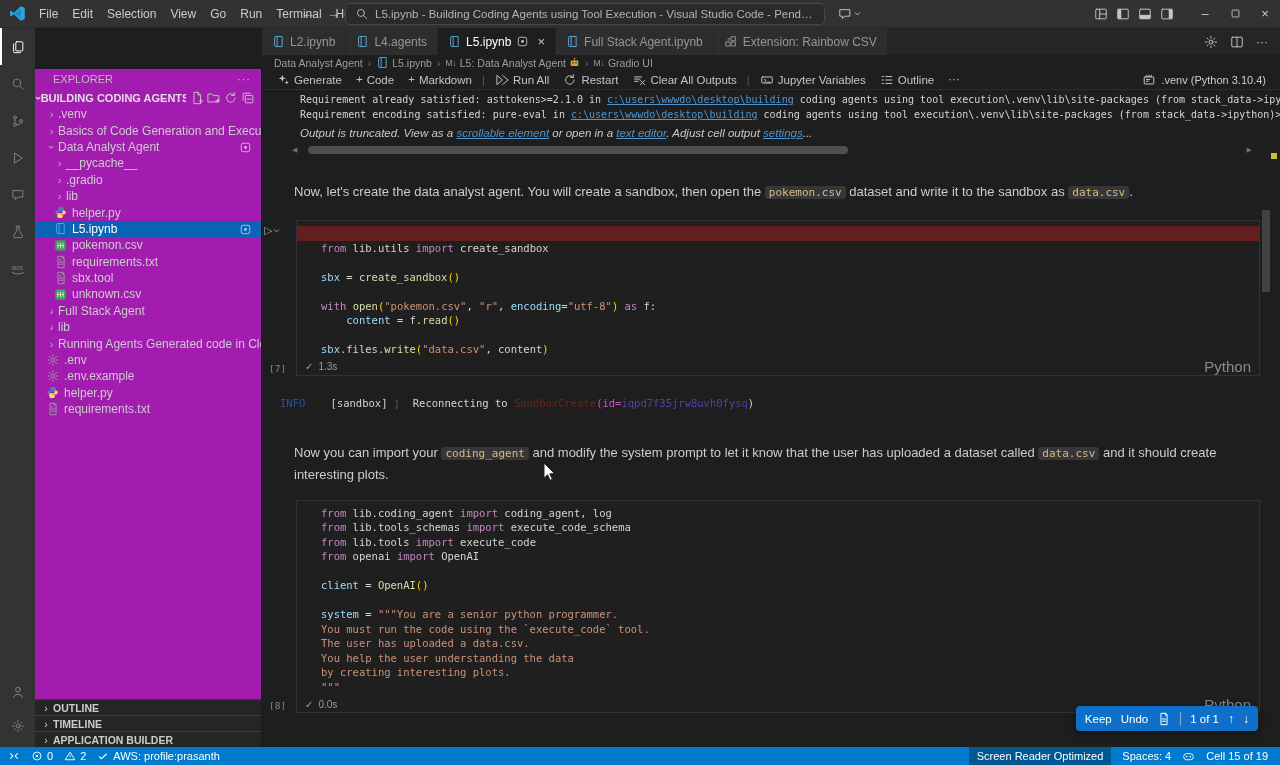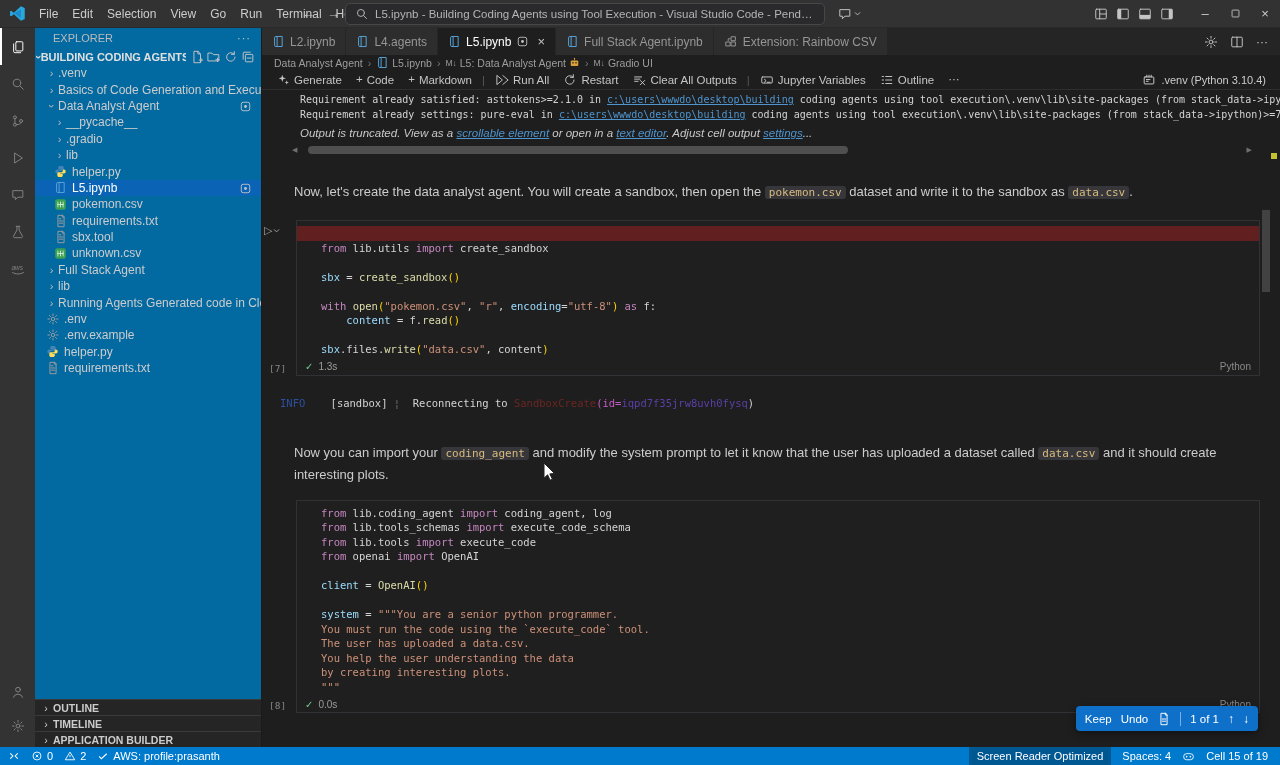--- a/index.html
+++ b/index.html
@@ -23,21 +23,21 @@
 
   
   #main{display:flex;height:719px;}
   .activitybar{width:35px;background:#333333;display:flex;flex-direction:column;align-items:center;position:relative;flex:none;}
   .act-item{width:35px;height:37px;display:flex;align-items:center;justify-content:center;color:#828282;border-left:2px solid transparent;border-right:2px solid transparent;}
   .act-item.active{color:#ffffff;border-left:2px solid #ffffff;}
   .act-bottom{margin-top:auto;display:flex;flex-direction:column;align-items:center;padding-bottom:4px;}
   .act-bottom .act-item{height:34px;}
 
   
-  .sidebar{width:227px;background:#0369a1;position:relative;font-size:12px;flex:none;border-right:1px solid #1b1b1c;}
+  .sidebar{width:227px;background:#a21caf;position:relative;font-size:12px;flex:none;border-right:1px solid #1b1b1c;margin-top:41px;}
   .sb-header{height:20px;display:flex;align-items:center;padding:0 10px 0 18px;font-size:11px;color:#bbbbbb;}
   .sb-header .dots{margin-left:auto;color:#c5c5c5;letter-spacing:1px;}
   .sb-root{height:17px;display:flex;align-items:center;font-weight:bold;font-size:11px;color:#e0e0e0;padding-left:2px;}
   .sb-root .rlabel{white-space:nowrap;overflow:hidden;flex:0 1 auto;}
   .root-actions{margin-left:4px;display:flex;gap:3px;padding-right:6px;color:#c5c5c5;}
   .tree{overflow:hidden;}
   .trow{height:16.4px;display:flex;align-items:center;position:relative;white-space:nowrap;cursor:pointer;color:#cccccc;}
   .trow .chev{width:13px;text-align:center;color:#b9b9b9;font-size:11px;flex:none;}
   .chevg{display:inline-block;}
   .chevg.down{transform:rotate(90deg);}
@@ -77,21 +77,21 @@
   .mdblock{margin:26px 20px 0 32px;font-size:13px;color:#cccccc;line-height:21px;}
   .md{color:#cccccc;}
   .chip{font-family:"DejaVu Sans Mono",monospace;font-size:11px;background:#37373b;color:#d7ba7d;padding:0 4px;border-radius:3px;}
 
   .cell{position:relative;margin:0 20px 0 34px;background:#1f1f1f;border:1px solid #313136;}
   .cell-code{padding:5px 0 2px 24px;font:10.5px/14.5px "DejaVu Sans Mono",monospace;white-space:pre;overflow:hidden;}
   .cline{height:14.5px;}
   .cline.red{background:#61201f;margin-left:-24px;padding-left:24px;margin-right:0;}
   .cell-status{height:16px;display:flex;align-items:center;font-size:10px;color:#9d9d9d;padding:0 8px;gap:5px;}
   .chk{color:#73c991;font-size:10px;}
-  .lang{margin-left:auto;color:#8a8a8a;font-size:10px;}
+  .lang{margin-left:auto;color:#8a8a8a;font-size:15px;}
   .exec{position:absolute;left:-28px;bottom:1px;font:9.5px "DejaVu Sans Mono",monospace;color:#858585;}
   .runbtn{position:absolute;left:-33px;top:3px;color:#a8a8a8;font-size:11px;display:flex;align-items:center;gap:0;cursor:pointer;}
   .kw{color:#c586c0;}.pln{color:#d4d4d4;}.st{color:#ce9178;}.vr{color:#9cdcfe;}
   .fn{color:#dcdcaa;}.br{color:#ffd700;}
   .inf{color:#2c4f9e;}.sbxn{color:#6b2622;}.mg{color:#c45ac4;}.pu{color:#5b3fa8;}.plug{color:#6f6f6f;}
   .outblock{position:relative;margin-left:18px;font:10.5px/14px "DejaVu Sans Mono",monospace;color:#cccccc;white-space:pre;overflow:hidden;}
 
   .vscrollbar{position:absolute;right:10px;top:182px;width:8px;height:82px;background:#424242;}
   .ruler-dot{position:absolute;right:3px;top:125px;width:6px;height:6px;background:#c5c232;}
 
@@ -640,21 +640,21 @@
               <path d="M5.5 2.5v2M8 2.5v2M10.5 2.5v2M5 7.5h4M5 9.5h2"></path>
             </svg>
           </span>
         <span>.venv (Python 3.10.4)</span>
       </div>
     </div>
 
     <div class="nbcontent">
       <div id="pipout">
           <div class="pipline"><span class="pln">Requirement already satisfied: asttokens&gt;=2.1.0 in </span><span class="lk">c:\users\wwwdo\desktop\building</span><span class="pln"> coding agents using tool execution\.venv\lib\site-packages (from stack_data-&gt;ipython&gt;</span></div>
-          <div class="pipline"><span class="pln">Requirement already settings: pure-eval in </span><span class="lk">c:\users\wwwdo\desktop\building</span><span class="pln"> coding agents using tool execution\.venv\lib\site-packages (from stack_data-&gt;ipython)&gt;=7.23.1</span></div>
+          <div class="pipline"><span class="pln">Requirement encoding satisfied: pure-eval in </span><span class="lk">c:\users\wwwdo\desktop\building</span><span class="pln"> coding agents using tool execution\.venv\lib\site-packages (from stack_data-&gt;ipython)&gt;=7.23.1</span></div>
         </div>
       <div class="trunc" id="trunc"><span class="it">Output is truncated. View as a </span><span class="it lk">scrollable element</span><span class="it"> or open in a </span><span class="it lk">text editor</span><span class="it">. Adjust cell output </span><span class="it lk">settings</span><span class="it">...</span></div>
       <div class="hscroll">
         <span class="harrow" style="left:0">◀</span>
         <div class="hthumb"></div>
         <span class="harrow" style="right:14px">▶</span>
       </div>
 
       <div class="mdblock" id="md1" style="margin-top:26px;"><span class="md">Now, let's create the data analyst agent. You will create a sandbox, then open the </span><span class="chip">pokemon.csv</span><span class="md"> dataset and write it to the sandbox as </span><span class="chip">data.csv</span><span class="md">.</span></div>
 

